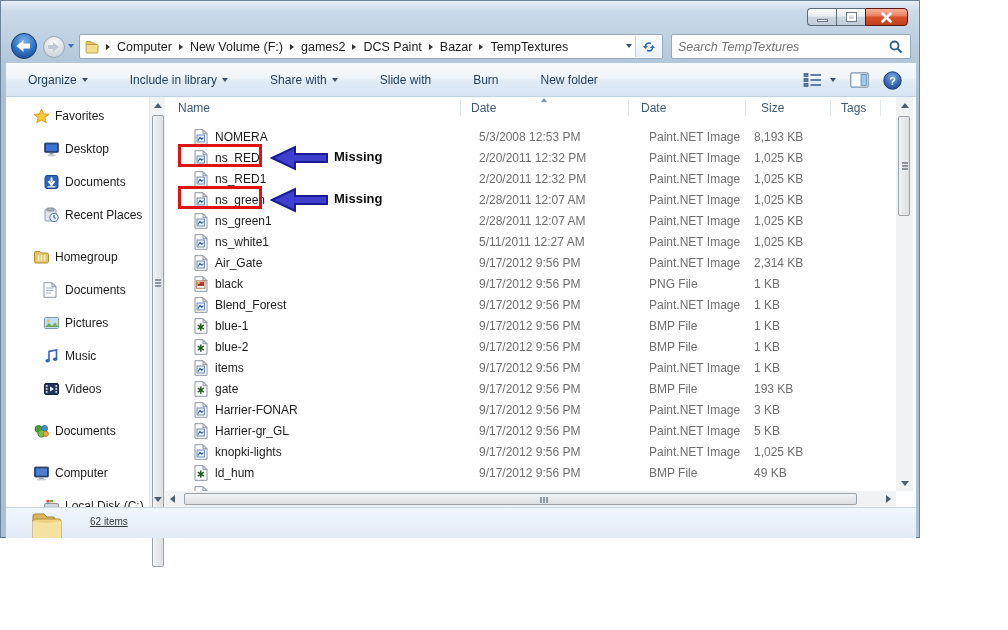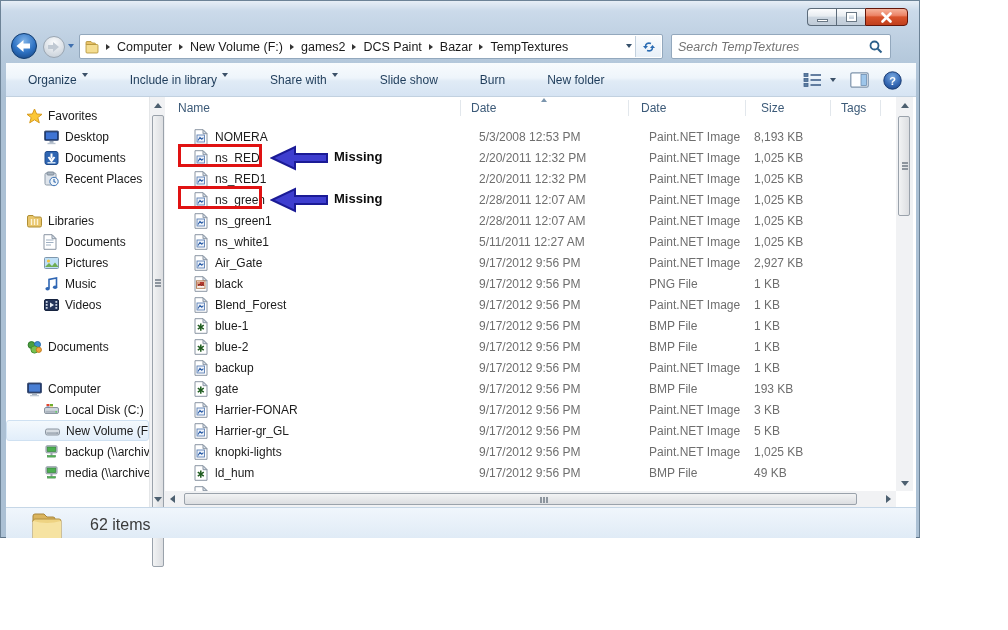--- a/index.html
+++ b/index.html
@@ -22,38 +22,38 @@
   .navbar { position:absolute; left:0; top:28px; right:0; height:34px; }
   .navcirc { position:absolute; top:3px; }
   .addressbar { position:absolute; left:78px; top:5px; width:584px; height:25px; background:#fff;
     border:1px solid #93a8bd; border-radius:2px; display:flex; align-items:center; font-size:12.5px; color:#1a1a1a; }
   .addr-folder { margin:0 2px 0 5px; display:flex; }
   .crumb { padding:0 5px; white-space:nowrap; cursor:default; }
   .crumb-sep { width:0; height:0; border-left:4px solid #333; border-top:3.5px solid transparent; border-bottom:3.5px solid transparent; margin:0 2px; }
   .addr-drop { position:absolute; right:30px; top:9px; width:0; height:0; border-top:4px solid #36506b; border-left:3.5px solid transparent; border-right:3.5px solid transparent; }
   .refresh-btn { position:absolute; right:1px; top:1px; width:26px; height:21px; border-left:1px solid #c3d1de;
     background:linear-gradient(180deg,#fafcfe,#e8f0f8); display:flex; align-items:center; justify-content:center; }
-  .searchbox { position:absolute; left:670px; top:5px; width:220px; height:25px; background:#fff;
+  .searchbox { position:absolute; left:670px; top:5px; width:240px; height:25px; background:#fff;
     border:1px solid #93a8bd; border-radius:2px; display:flex; align-items:center; }
   .searchbox input { flex:1; border:none; outline:none; font-family:inherit; font-size:12.5px; font-style:italic; color:#8e98a5; padding:0 6px; background:transparent; }
   .search-mag { margin-right:7px; display:flex; }
   
   .toolbar { position:absolute; left:5px; top:62px; width:910px; height:34px;
     background:linear-gradient(180deg,#f8fbfd 0,#eef5fb 45%,#e0ebf6 55%,#d6e4f3 100%);
     border-bottom:1px solid #c2d1e0; display:flex; align-items:center; font-size:12px; color:#1e3c5a; }
-  .tb-item { display:flex; align-items:flex-start; gap:5px; padding:5px 10px; white-space:nowrap; cursor:default; }
+  .tb-item { display:flex; align-items:center; gap:5px; padding:5px 10px; white-space:nowrap; cursor:default; }
   .caret-down { width:0; height:0; border-top:4px solid #3c5168; border-left:3.5px solid transparent; border-right:3.5px solid transparent; }
   .tb-right { position:absolute; right:14px; top:0; height:34px; display:flex; align-items:center; gap:14px; }
   
   .content { position:absolute; left:5px; top:96px; width:910px; height:410px; background:#fff; }
   .sidebar { position:absolute; left:0; top:0; width:143px; height:100%; padding-top:8px; font-size:12px; color:#1a1a1a; overflow:hidden; }
   .sb-row { height:21px; display:flex; align-items:center; white-space:nowrap; cursor:default; }
   .sb-row .ic { display:flex; width:17px; margin-right:5px; }
-  .sb-group { padding-left:20px; }
-  .sb-child { padding-left:37px; }
+  .sb-group { padding-left:27px; }
+  .sb-child { padding-left:37px;margin-top:12px; }
   .sb-gap { height:21px; }
   .sb-row.selected { background:linear-gradient(180deg,#f4f9fd,#e2eefa); border:1px solid #cfe1f2; border-radius:3px; }
   
   .sscroll { position:absolute; left:143px; top:0; width:16px; height:100%; background:#f1f2f4; border-left:1px solid #e4e6e8; }
   .vscroll { position:absolute; left:890px; top:0; width:17px; height:394px; background:#f1f2f4; }
   .hscroll { position:absolute; left:158px; top:394px; width:732px; height:16px; background:#f1f2f4; }
   .sb-arrow { position:absolute; display:flex; align-items:center; justify-content:center; width:100%; height:16px; }
   .tri-up    { width:0;height:0;border-bottom:5px solid #4d6070;border-left:4px solid transparent;border-right:4px solid transparent; }
   .tri-down  { width:0;height:0;border-top:5px solid #4d6070;border-left:4px solid transparent;border-right:4px solid transparent; }
   .tri-left  { width:0;height:0;border-right:5px solid #4d6070;border-top:4px solid transparent;border-bottom:4px solid transparent; }
@@ -77,21 +77,21 @@
   .cell-type { padding-left:12px; }
   .cell-size { text-align:left; padding-right:14px; }
   
   .ann-box { position:absolute; left:14px; top:-3px; width:84px; height:23px; border:3px solid #e01212; z-index:5; }
   .ann-arrow { position:absolute; left:106px; top:-3px; z-index:5; }
   .ann-label { position:absolute; left:170px; top:2px; font-size:13px; font-weight:bold; color:#0d0d0d; z-index:5; }
   
   .statusbar { position:absolute; left:5px; top:506px; width:910px; height:31px;
     background:linear-gradient(180deg,#f0f6fc,#e0ebf6); border-top:1px solid #c6d7e7; overflow:hidden; }
   .status-folder { position:absolute; left:24px; top:4px; }
-  .status-text { position:absolute; left:84px; top:8px; font-size:16px; color:#3a3a3a; }
+  .status-text { position:absolute; left:84px; top:8px; font-size:10px; color:#3a3a3a;text-decoration:underline; }
 </style>
 </head>
 <body>
 
 <div class="window">
 
   <div class="titlebar">
     <div class="winbtns">
       <div class="winbtn first">
           <div class="glyph-min"></div>
@@ -190,21 +190,21 @@
         </span>
         <span class="tb-item">
           <span>Include in library</span>
           <span class="caret-down"></span>
         </span>
         <span class="tb-item">
           <span>Share with</span>
           <span class="caret-down"></span>
         </span>
         <span class="tb-item">
-          <span>Slide show</span>
+          <span>Slide with</span>
         </span>
         <span class="tb-item">
           <span>Burn</span>
         </span>
         <span class="tb-item">
           <span>New folder</span>
         </span>
       </span>
     <div class="tb-right">
       <span style="display:flex; align-items:center; gap:6px;">
@@ -291,21 +291,21 @@
           <span class="ic">
             <svg width="17" height="16" viewBox="0 0 17 16">
               <path d="M1.5 4 q0-1.5 1.5-1.5 h4 l1.5 1.5 h5.5 q1.5 0 1.5 1.5 v7 q0 1.5-1.5 1.5 h-11 q-1.5 0-1.5-1.5z" fill="#e8c56a" stroke="#b08f34"></path>
               <g stroke="#fdf4d8" stroke-width="1.4">
                 <line x1="5.5" y1="6" x2="5.5" y2="12"></line>
                 <line x1="8.5" y1="6" x2="8.5" y2="12"></line>
                 <line x1="11.5" y1="6" x2="11.5" y2="12"></line>
               </g>
             </svg>
           </span>
-          <span>Libraries</span>
+          <span>Homegroup</span>
         </div>
         <div class="sb-row sb-child">
           <span class="ic">
             <svg width="14" height="16" viewBox="0 0 14 16">
               <path d="M1 0.7 h8 l4 4 v10.6 h-12z" fill="#fff" stroke="#8a95a3"></path>
               <path d="M9 0.7 l4 4 h-4z" fill="#d9e1ea" stroke="#8a95a3"></path>
               <g stroke="#9fb0c2" stroke-width="1">
                 <line x1="3" y1="6" x2="10.5" y2="6"></line>
                 <line x1="3" y1="8.5" x2="10.5" y2="8.5"></line>
                 <line x1="3" y1="11" x2="8" y2="11"></line>
@@ -574,21 +574,21 @@
                   <path d="M1 0.7 h8 l4 4 v10.6 h-12z" fill="#fff" stroke="#8a95a3"></path>
                   <path d="M9 0.7 l4 4 h-4z" fill="#d9e1ea" stroke="#8a95a3"></path>
                   <rect x="3" y="6" width="7.5" height="7" fill="#eef3fa" stroke="#5b7fb4" stroke-width="0.9"></rect>
                   <path d="M4 11.5 l2-3.2 1.8 2 1.6-1.6" stroke="#2d5fa8" stroke-width="1.1" fill="none"></path>
                 </svg>
               </span>
               <span>Air_Gate</span>
             </div>
             <div class="cell-dim cell-date">9/17/2012 9:56 PM</div>
             <div class="cell-dim cell-type">Paint.NET Image</div>
-            <div class="cell-dim cell-size">2,927 KB</div>
+            <div class="cell-dim cell-size">2,314 KB</div>
             <div></div>
           </div>
           <div class="filerow">
             <div class="cell-name">
               <span class="ic">
                 <svg width="14" height="16" viewBox="0 0 14 16">
                   <path d="M1 0.7 h8 l4 4 v10.6 h-12z" fill="#fff" stroke="#8a95a3"></path>
                   <path d="M9 0.7 l4 4 h-4z" fill="#d9e1ea" stroke="#8a95a3"></path>
                   <rect x="2.5" y="4.8" width="8.5" height="7.5" fill="#fbf4ee" stroke="#b07a50" stroke-width="0.9"></rect>
                   <rect x="3.5" y="5.8" width="6.5" height="4" fill="#b23a2e"></rect>
@@ -663,21 +663,21 @@
           <div class="filerow">
             <div class="cell-name">
               <span class="ic">
                 <svg width="14" height="16" viewBox="0 0 14 16">
                   <path d="M1 0.7 h8 l4 4 v10.6 h-12z" fill="#fff" stroke="#8a95a3"></path>
                   <path d="M9 0.7 l4 4 h-4z" fill="#d9e1ea" stroke="#8a95a3"></path>
                   <rect x="3" y="6" width="7.5" height="7" fill="#eef3fa" stroke="#5b7fb4" stroke-width="0.9"></rect>
                   <path d="M4 11.5 l2-3.2 1.8 2 1.6-1.6" stroke="#2d5fa8" stroke-width="1.1" fill="none"></path>
                 </svg>
               </span>
-              <span>backup</span>
+              <span>items</span>
             </div>
             <div class="cell-dim cell-date">9/17/2012 9:56 PM</div>
             <div class="cell-dim cell-type">Paint.NET Image</div>
             <div class="cell-dim cell-size">1 KB</div>
             <div></div>
           </div>
           <div class="filerow">
             <div class="cell-name">
               <span class="ic">
                 <svg width="14" height="16" viewBox="0 0 14 16">

